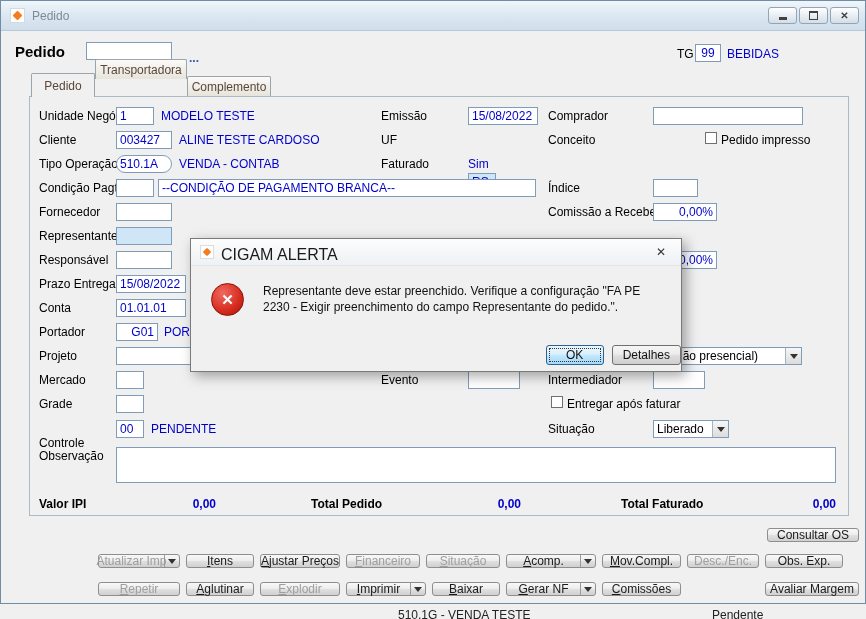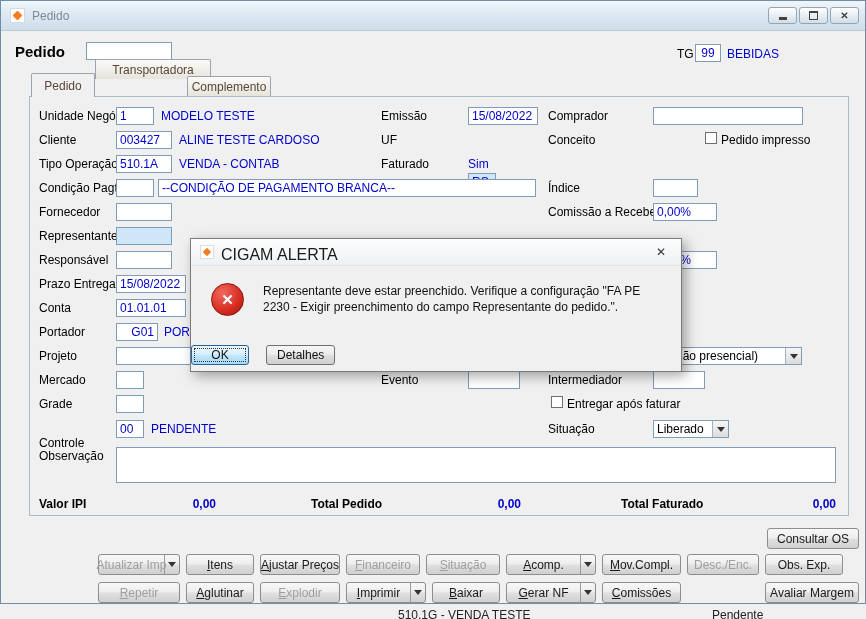--- a/index.html
+++ b/index.html
@@ -28,43 +28,43 @@
   .tg-lbl{position:absolute;left:676px;top:46px;font-size:12px;color:#000}
   .tg-input{position:absolute;left:694px;top:43px;width:26px;text-align:center}
   .tg-desc{position:absolute;left:726px;top:46px}
   
   .panel{position:absolute;left:28px;top:95px;width:820px;height:420px;
     border:1px solid #aebac3;background:#f0f0f0}
   .tab{position:absolute;font-size:12px;color:#5a473a;display:flex;align-items:center;
     justify-content:center;border:1px solid #9aa5ad;border-bottom:none;
     border-radius:2px 2px 0 0;background:linear-gradient(#fbfaf7,#e6e4dc)}
   .tab.active{left:30px;top:72px;width:64px;height:24px;background:#f0f0f0;z-index:3}
-  .tab.t2{left:94px;top:58px;width:116px;height:20px}
+  .tab.t2{left:94px;top:58px;width:92px;height:20px}
   .tab.t3{left:186px;top:75px;width:84px;height:20px}
   
   .lbl{position:absolute;font-size:12px;color:#000;white-space:nowrap}
   .fld{position:absolute;height:18px;border:1px solid #7f9db9;background:#fff;
     font-family:"Liberation Sans",sans-serif;font-size:12px;color:#0000cc;padding:0 3px}
   .fld.hl{background:#cfe6f7}
-  .fld.right{}
+  .fld.right{text-align:right}
   .desc{position:absolute;font-size:12px;color:#0000cc;white-space:nowrap}
   .cb{position:absolute;width:12px;height:12px;border:1px solid #707070;background:#fff}
   .combo{position:absolute;height:18px;border:1px solid #7f9db9;background:#fff;display:flex}
   .combo-text{flex:1;font-size:12px;color:#000;padding:1px 3px;white-space:nowrap;overflow:hidden}
   .combo-btn{width:16px;background:linear-gradient(#f6f6f6,#dcdcdc);
     border-left:1px solid #a0b4c8;display:flex;align-items:center;justify-content:center}
   .tri{width:0;height:0;border-left:4px solid transparent;border-right:4px solid transparent;
     border-top:5px solid #333}
   .ta{position:absolute;border:1px solid #7f9db9;background:#fff;resize:none;
     font-family:"Liberation Sans",sans-serif;font-size:12px;color:#0000cc}
   
   .tot-lbl{position:absolute;font-size:12px;font-weight:bold;color:#000}
   .tot-val{position:absolute;font-size:12px;font-weight:bold;color:#0000cc;text-align:right}
   
-  .btn{position:absolute;height:21px;border:1px solid #8e8e8e;border-radius:3px;
+  .btn{position:absolute;height:14px;border:1px solid #8e8e8e;border-radius:3px;
     background:linear-gradient(#f8f8f8,#eeeeee 45%,#dfdfdf 55%,#d0d0d0);
     display:flex;align-items:center;justify-content:center;font-size:12px;color:#1a1a1a;cursor:default}
   .btn .btn-label{display:inline-block;white-space:nowrap}
   .btn.disabled{color:#9f9f9f}
   .btn.split{padding-right:15px}
   .btn-arrow{position:absolute;right:0;top:0;bottom:0;width:15px;border-left:1px solid #9a9a9a;
     display:flex;align-items:center;justify-content:center}
   .mn .btn-label::first-letter{text-decoration:underline}
   
   .bg-text{position:absolute;top:608px;font-size:12px;color:#222;white-space:nowrap}
@@ -76,21 +76,21 @@
   .dlg-ico{position:absolute;left:9px;top:6px;width:14px;height:14px;background:#fff;
     border:1px solid #ddd;display:flex;align-items:center;justify-content:center}
   .dlg-title-text{position:absolute;left:30px;top:7px;font-size:16px;color:#1a1a1a}
   .dlg-close{position:absolute;right:5px;top:3px;width:30px;height:20px;display:flex;
     align-items:center;justify-content:center;font-size:12px;color:#333}
   .err-ico{position:absolute;left:20px;top:44px;width:33px;height:33px;border-radius:50%;
     background:radial-gradient(circle at 35% 30%,#f1695e,#d62b1f 60%,#a31408);
     border:1px solid #8e0e06;color:#fff;font-size:15px;font-weight:bold;
     display:flex;align-items:center;justify-content:center}
   .dlg-msg{position:absolute;left:72px;top:44px;width:404px;font-size:12px;color:#111;line-height:16px}
-  .dlg-btns{position:absolute;left:0;right:0;top:106px;display:flex;justify-content:flex-start;gap:17px}
+  .dlg-btns{position:absolute;left:0;right:0;top:106px;display:flex;justify-content:flex-end;gap:8px}
   .dbtn{height:20px;min-width:58px;padding:0 10px;border:1px solid #707070;border-radius:3px;
     background:linear-gradient(#f6f6f6,#ececec 45%,#dddddd 55%,#cfcfcf);
     font-size:12px;color:#111;display:flex;align-items:center;justify-content:center}
   .dbtn.focused{border:1px solid #2a6496;background:linear-gradient(#eaf6fd,#d9f0fc 45%,#bee6fd 55%,#a7d9f5);
     outline:1px dotted #333;outline-offset:-4px}
   .dbtn.mn{}
   .dbtn.mn::first-letter{text-decoration:underline}
 </style>
 </head>
 <body>
@@ -138,21 +138,21 @@
   <span class="lbl" style="left:38px;top:132px">Cliente</span>
   <input class="fld" style="left: 115px; top: 130px; width: 56px;" value="003427">
   <span class="desc" style="left:178px;top:132px">ALINE TESTE CARDOSO</span>
   <span class="lbl" style="left:380px;top:132px">UF</span>
   <input class="fld hl" style="left: 467px; top: 130px; width: 28px; margin-top: 42px;" value="RS">
   <span class="lbl" style="left:547px;top:132px">Conceito</span>
   <span class="cb" style="left:704px;top:131px"></span>
   <span class="lbl" style="left:720px;top:132px">Pedido impresso</span>
 
   <span class="lbl" style="left:38px;top:156px">Tipo Operação</span>
-  <input class="fld" style="left: 115px; top: 154px; width: 56px;" value="510.1A">
+  <input class="fld" style="left: 115px; top: 154px; width: 56px; border-radius: 9px;" value="510.1A">
   <span class="desc" style="left:178px;top:156px">VENDA - CONTAB</span>
   <span class="lbl" style="left:380px;top:156px">Faturado</span>
   <span class="desc" style="left:467px;top:156px">Sim</span>
 
   <span class="lbl" style="left:38px;top:180px">Condição Pagto.</span>
   <input class="fld" style="left: 115px; top: 178px; width: 38px;" value="">
   <input class="fld" style="left: 157px; top: 178px; width: 378px;" value="--CONDIÇÃO DE PAGAMENTO BRANCA--">
   <span class="lbl" style="left:547px;top:180px">Índice</span>
   <input class="fld" style="left: 652px; top: 178px; width: 45px;" value="">
 

